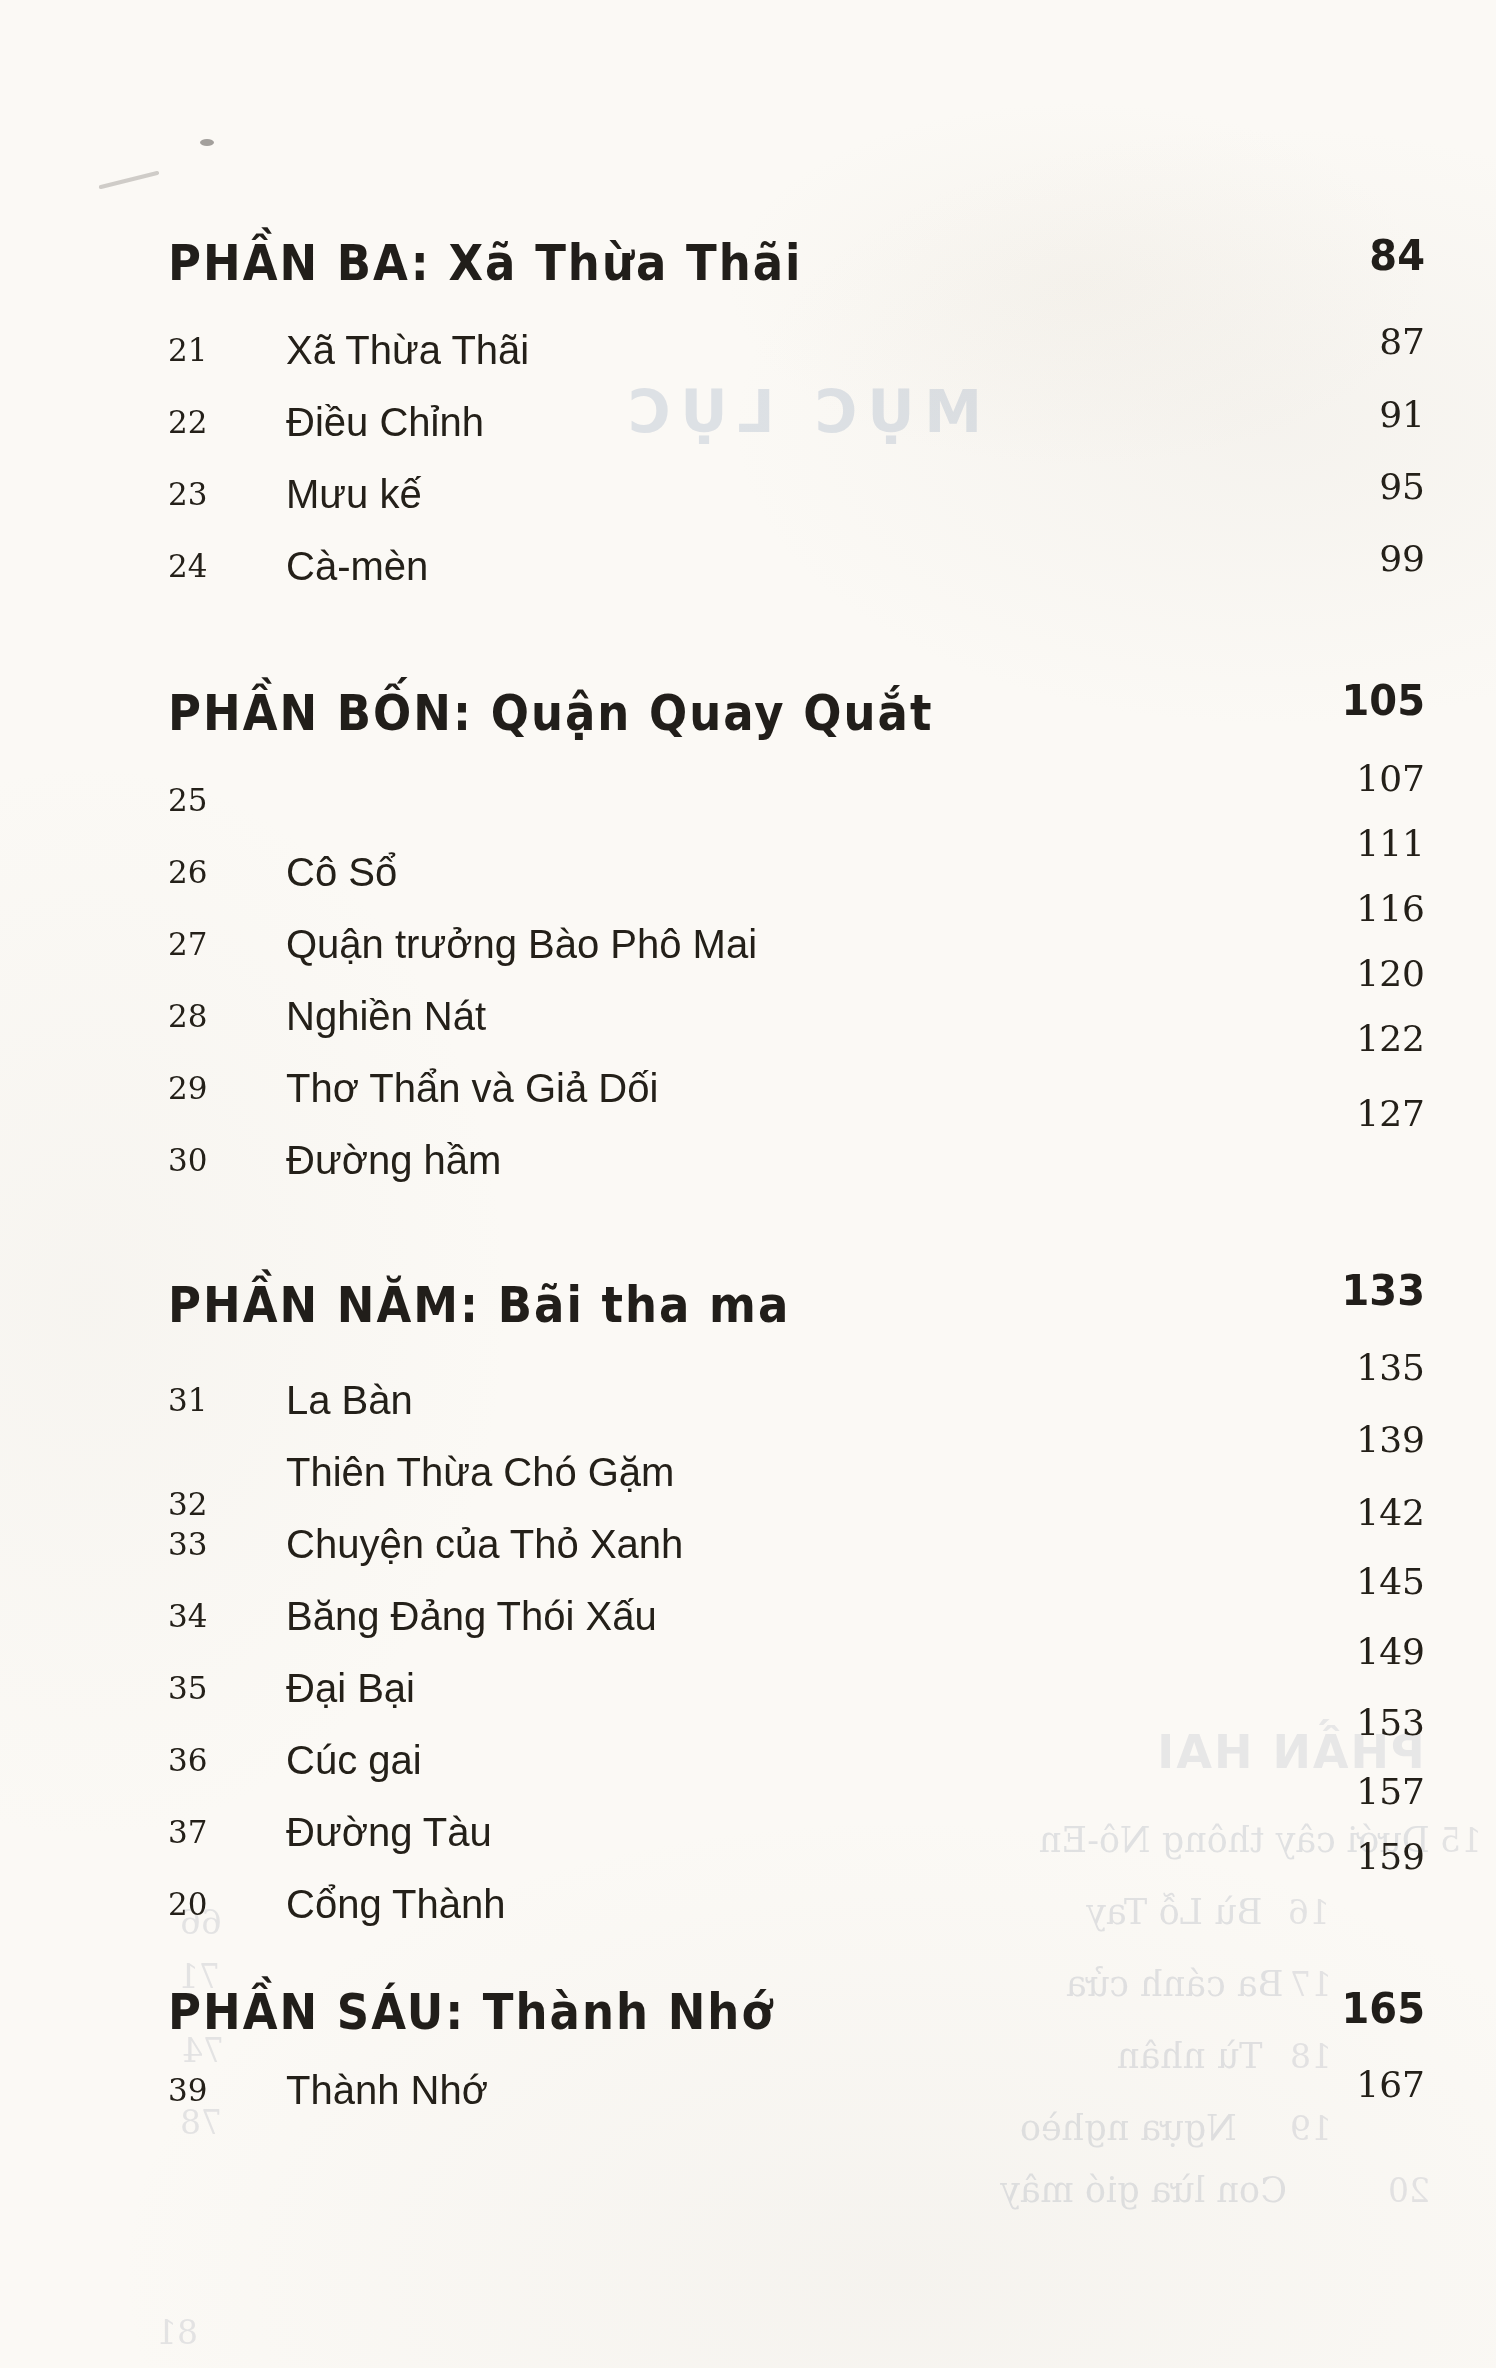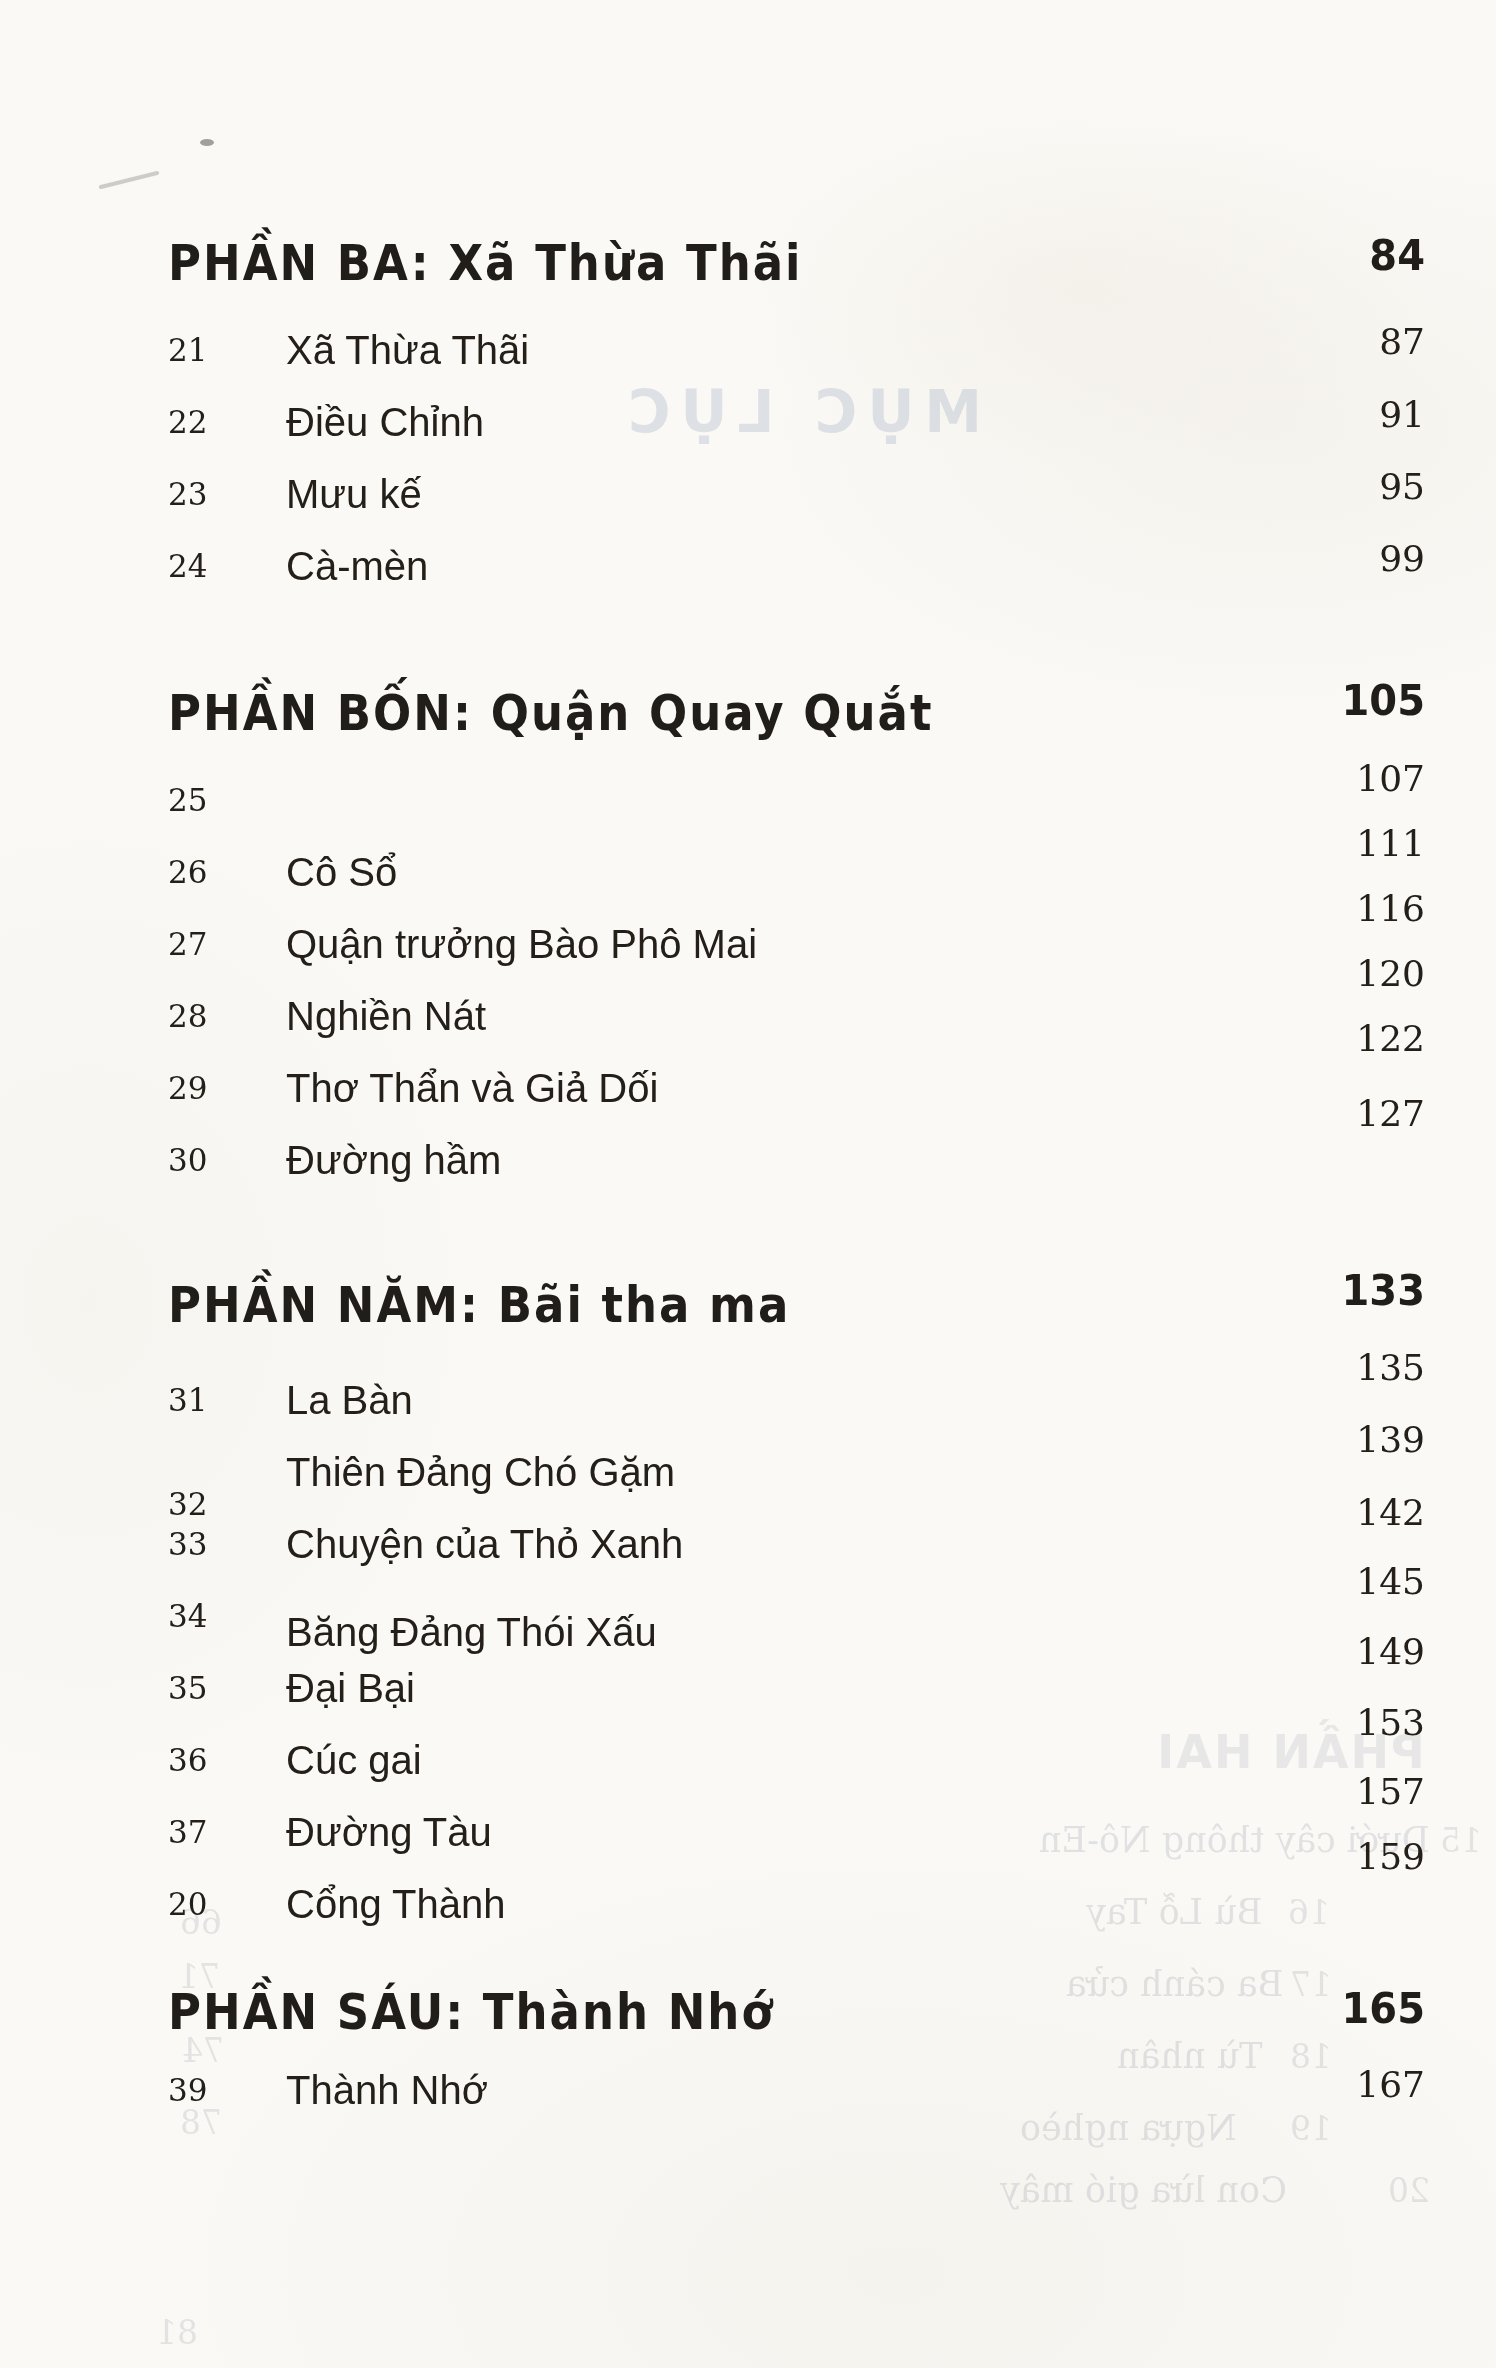--- a/index.html
+++ b/index.html
@@ -131,27 +131,27 @@
       <div class="abs entry-page" style="right: 71px; top: 1038px;">122</div>
       <div class="abs entry-num" style="left: 168px; top: 1160px;">30</div>
       <div class="abs entry-title" style="left: 286px; top: 1160px;">Đường hầm</div>
       <div class="abs entry-page" style="right: 71px; top: 1103px; margin-top: 10px;">127</div>
       <div class="abs part-header" style="left: 168px; top: 1305px;">PHẦN NĂM: Bãi tha ma</div>
       <div class="abs part-page" style="right: 71px; top: 1290px;">133</div>
       <div class="abs entry-num" style="left: 168px; top: 1400px;">31</div>
       <div class="abs entry-title" style="left: 286px; top: 1400px;">La Bàn</div>
       <div class="abs entry-page" style="right: 71px; top: 1367px;">135</div>
       <div class="abs entry-num" style="left: 168px; top: 1472px; margin-top: 32px;">32</div>
-      <div class="abs entry-title" style="left: 286px; top: 1472px;">Thiên Đảng Chó Gặm</div>
+      <div class="abs entry-title" style="left: 286px; top: 1472px;">Thiên Thừa Chó Gặm</div>
       <div class="abs entry-page" style="right: 71px; top: 1439px;">139</div>
       <div class="abs entry-num" style="left: 168px; top: 1544px;">33</div>
       <div class="abs entry-title" style="left: 286px; top: 1544px;">Chuyện của Thỏ Xanh</div>
       <div class="abs entry-page" style="right: 71px; top: 1512px;">142</div>
       <div class="abs entry-num" style="left: 168px; top: 1616px;">34</div>
-      <div class="abs entry-title" style="left: 286px; top: 1616px; margin-top: 16px;">Băng Đảng Thói Xấu</div>
+      <div class="abs entry-title" style="left: 286px; top: 1616px;">Băng Đảng Thói Xấu</div>
       <div class="abs entry-page" style="right: 71px; top: 1581px;">145</div>
       <div class="abs entry-num" style="left: 168px; top: 1688px;">35</div>
       <div class="abs entry-title" style="left: 286px; top: 1688px;">Đại Bại</div>
       <div class="abs entry-page" style="right: 71px; top: 1651px;">149</div>
       <div class="abs entry-num" style="left: 168px; top: 1760px;">36</div>
       <div class="abs entry-title" style="left: 286px; top: 1760px;">Cúc gai</div>
       <div class="abs entry-page" style="right: 71px; top: 1722px;">153</div>
       <div class="abs entry-num" style="left: 168px; top: 1832px;">37</div>
       <div class="abs entry-title" style="left: 286px; top: 1832px;">Đường Tàu</div>
       <div class="abs entry-page" style="right: 71px; top: 1791px;">157</div>

